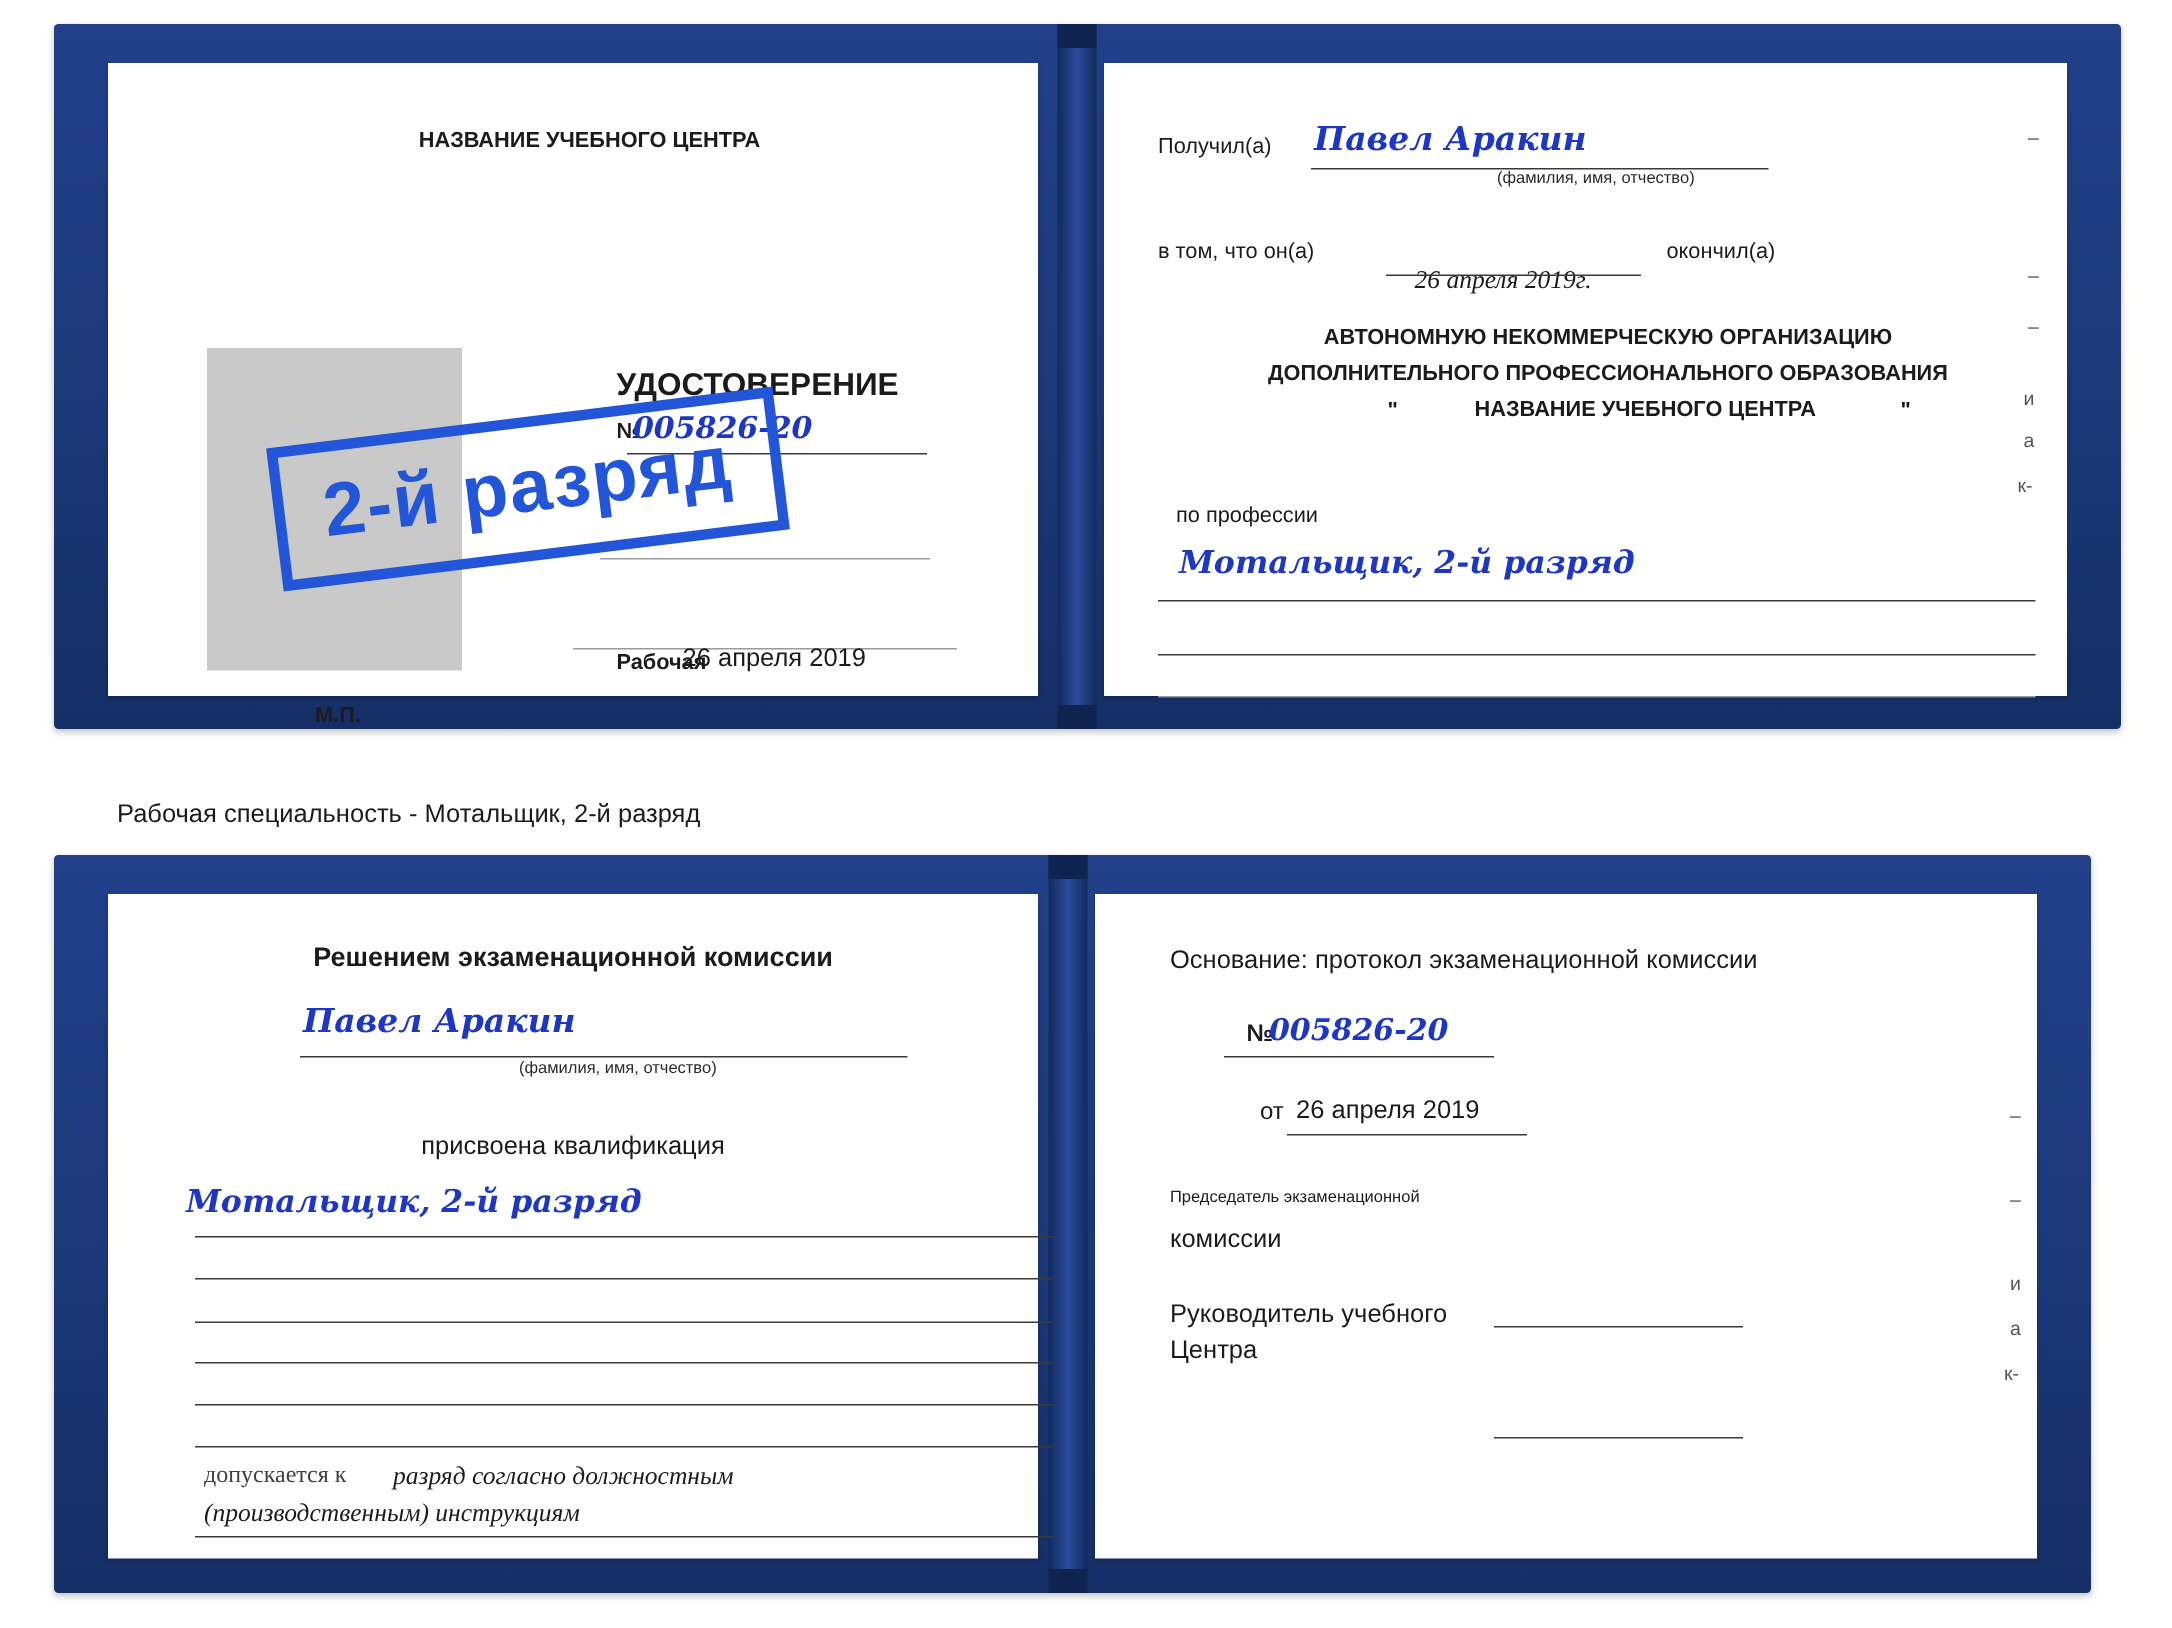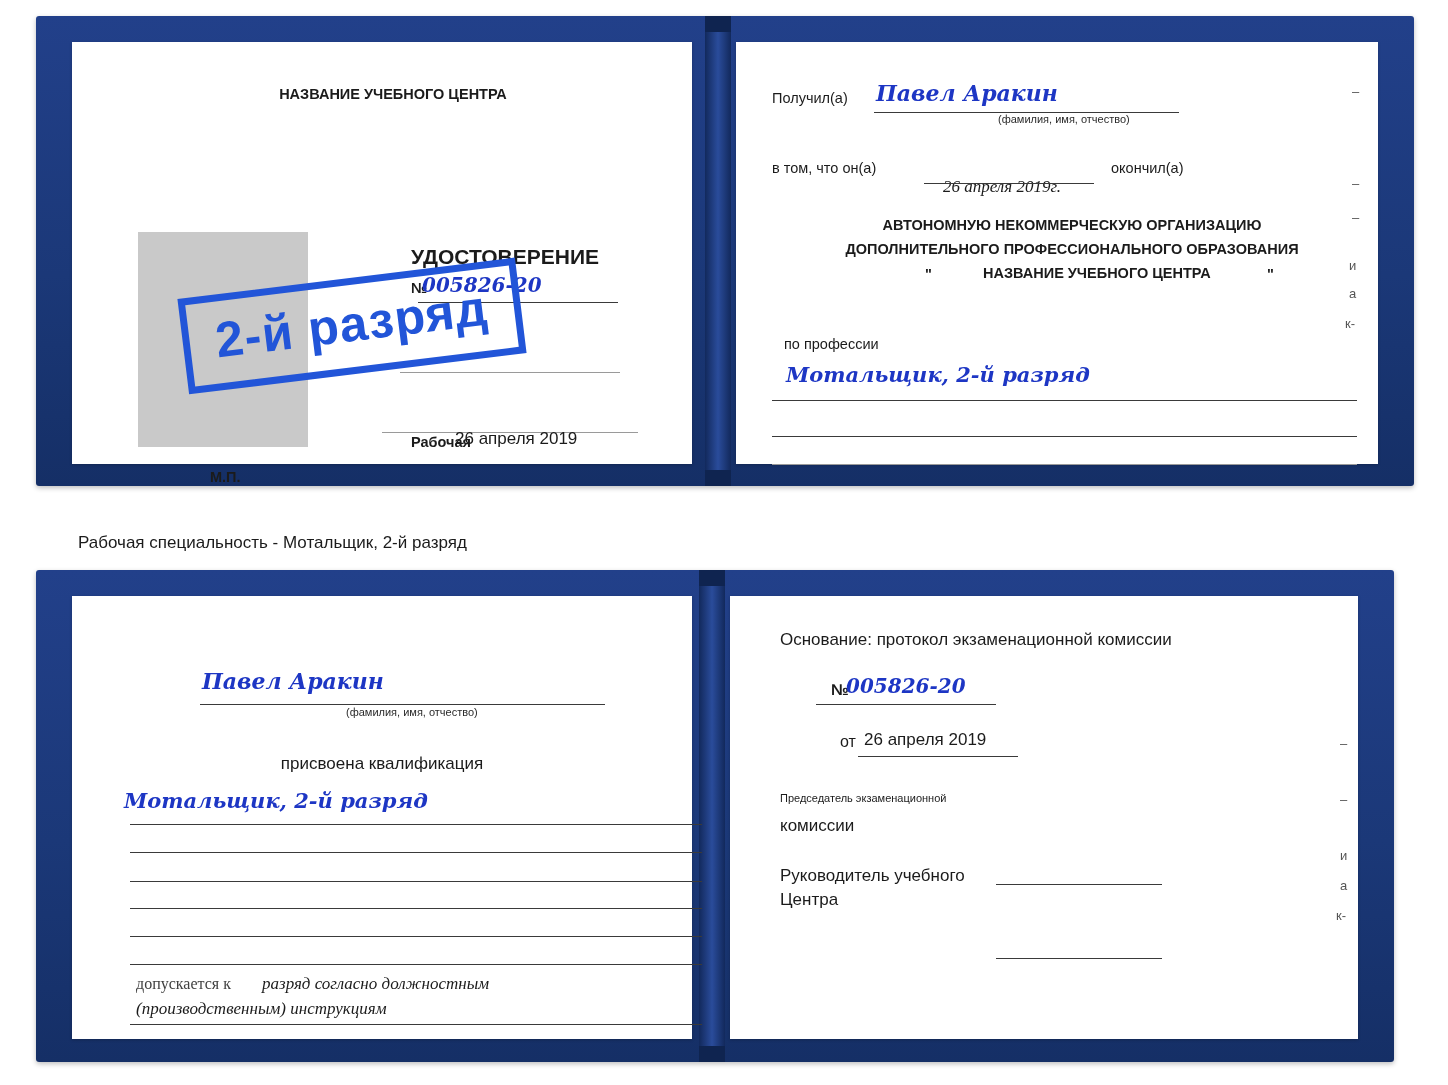--- a/index.html
+++ b/index.html
@@ -205,20 +205,21 @@
   <div class="stamp" style="left:182px; top:278px;">2-й разряд</div>
 
   <div class="caption">Рабочая специальность - Мотальщик, 2-й разряд</div>
 
   <div class="book bottom">
     <div class="spine" style="left:663px;"></div>
     <div class="spine-notch" style="left:663px; top:0px;"></div>
     <div class="spine-notch" style="left:663px; bottom:0px;"></div>
 
     <div class="page-leaf" style="left:36px; top:26px; width:620px; height:443px;">
+      <div class="label center" style="left:0; top:32px; width:620px; font-size:18px; font-weight:bold;">Решением экзаменационной комиссии</div>
 
       <div class="hand" style="left:130px; top:72px; font-size:22px;">Павел Аракин</div>
       <div class="rule" style="left:128px; top:108px; width:405px;"></div>
       <div class="label small" style="left:274px; top:110px;">(фамилия, имя, отчество)</div>
 
       <div class="label center" style="left:0; top:158px; width:620px; font-size:17px;">присвоена квалификация</div>
 
       <div class="hand" style="left:52px; top:192px; font-size:21px;">Мотальщик, 2-й разряд</div>
 
       <div class="rule" style="left:58px; top:228px; width:572px;"></div>

